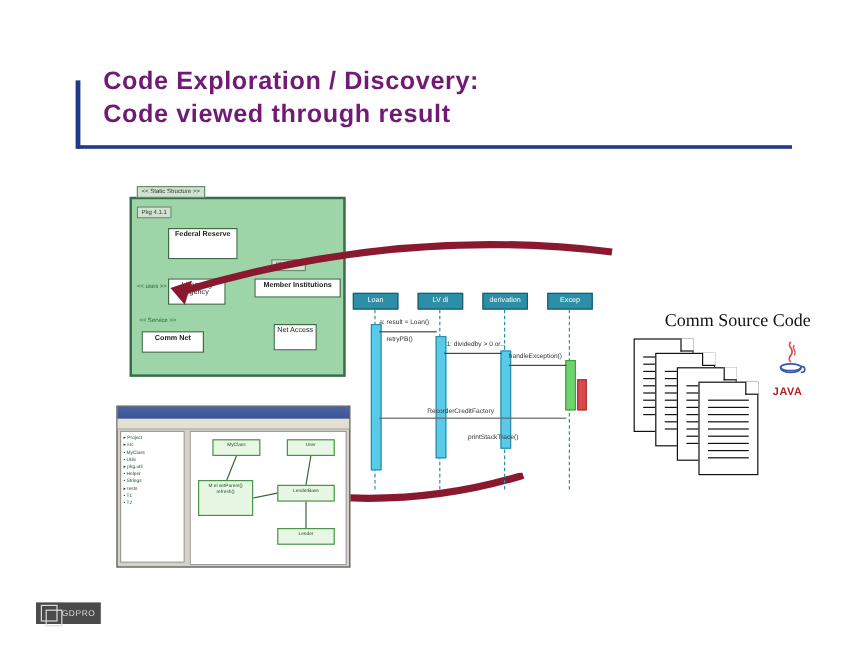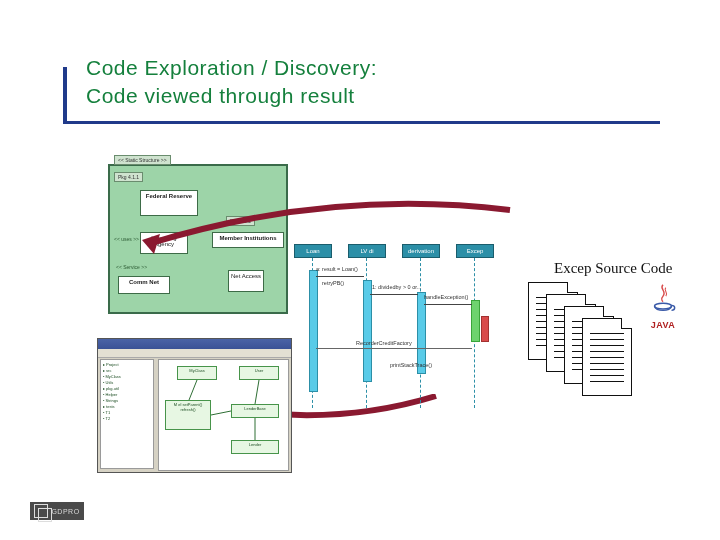--- a/index.html
+++ b/index.html
@@ -9,22 +9,22 @@
     height: 540px;
     background: #fff;
     font-family: Verdana, Arial, sans-serif;
     position: relative;
     overflow: hidden;
   }
   .title-block {
     position: absolute;
     left: 86px;
     top: 54px;
-    font-weight: 400;
-    color: #15803d;
+    font-weight: 700;
+    color: #701a75;
     font-size: 21px;
     line-height: 1.35;
     letter-spacing: 0.5px;
   }
   .title-underline {
     position: absolute;
     left: 64px;
     top: 121px;
     width: 596px;
     height: 3px;
@@ -145,21 +145,20 @@
     height: 1px;
     background: #111;
   }
   
   .java-logo {
     position: absolute;
     left: 644px;
     top: 282px;
     width: 38px;
     height: 50px;
-    text-align: center;
   }
   .java-logo svg { width: 30px; height: 34px; }
   .java-txt {
     font-size: 9px;
     font-weight: 700;
     color: #b02020;
     letter-spacing: 0.5px;
   }
   
   .ide {
@@ -291,21 +290,21 @@
   <div class="seq-msg" style="left:28px; top:36px;">retryPB()</div>
   <div class="seq-msg" style="left:78px; top:40px;">1: dividedby &gt; 0 or...</div>
   <div class="seq-line" style="left:76px; top:50px; width:48px;"></div>
   <div class="seq-msg" style="left:130px; top:50px;">handleException()</div>
   <div class="seq-line" style="left:130px; top:60px; width:48px;"></div>
   <div class="seq-msg" style="left:62px; top:96px;">RecorderCreditFactory</div>
   <div class="seq-line" style="left:22px; top:104px; width:156px; background:#666;"></div>
   <div class="seq-msg" style="left:96px; top:118px;">printStackTrace()</div>
 </div>
 
-<div class="jsc-label">Excep Source Code</div>
+<div class="jsc-label">Comm Source Code</div>
 
 <div class="page" style="left:528px; top:282px; width:50px; height:78px;">
   <div class="page-fold"></div>
   <div class="page-line" style="top:14px;"></div>
     <div class="page-line" style="top:20px;"></div>
     <div class="page-line" style="top:26px;"></div>
     <div class="page-line" style="top:32px;"></div>
     <div class="page-line" style="top:38px;"></div>
     <div class="page-line" style="top:44px;"></div>
     <div class="page-line" style="top:50px;"></div>

